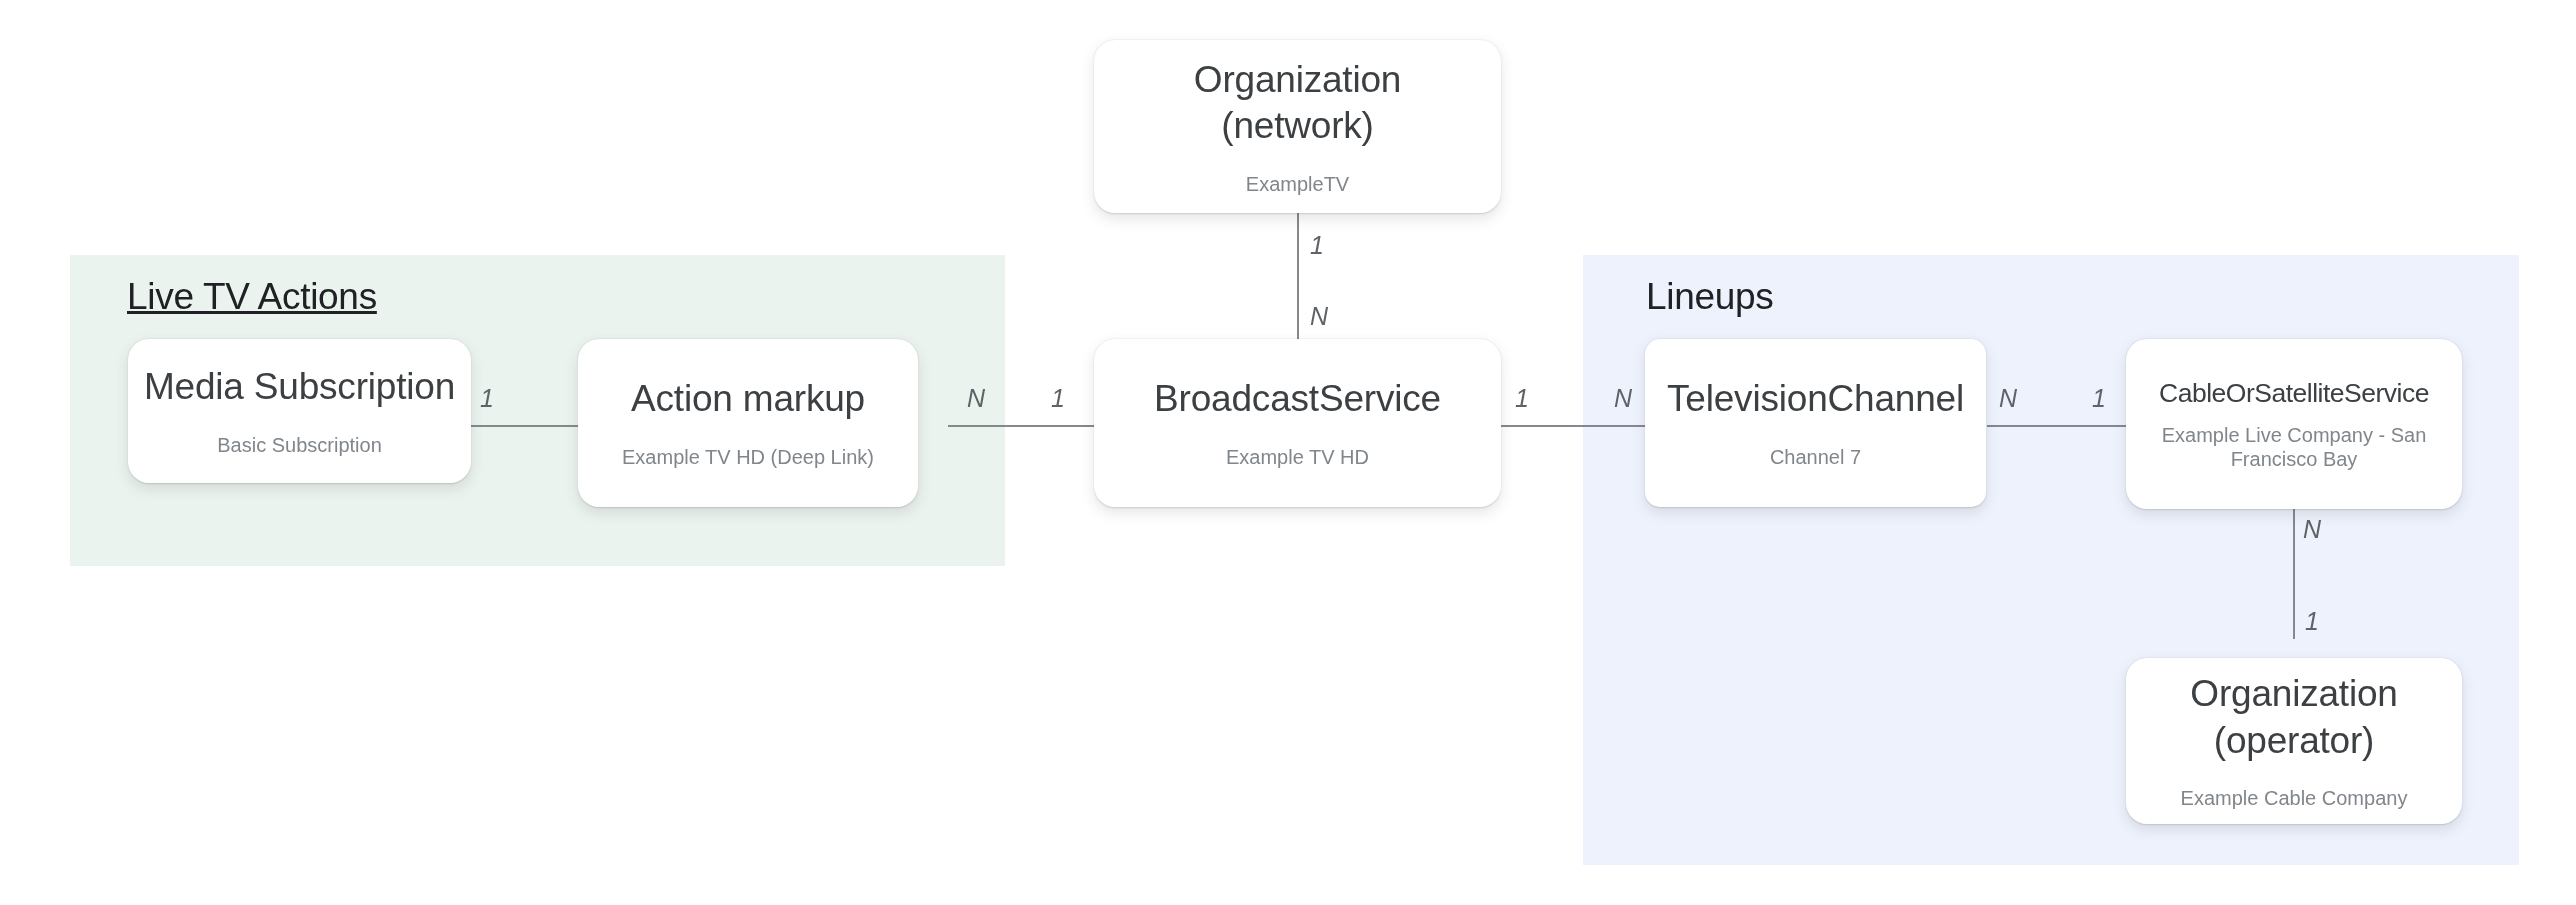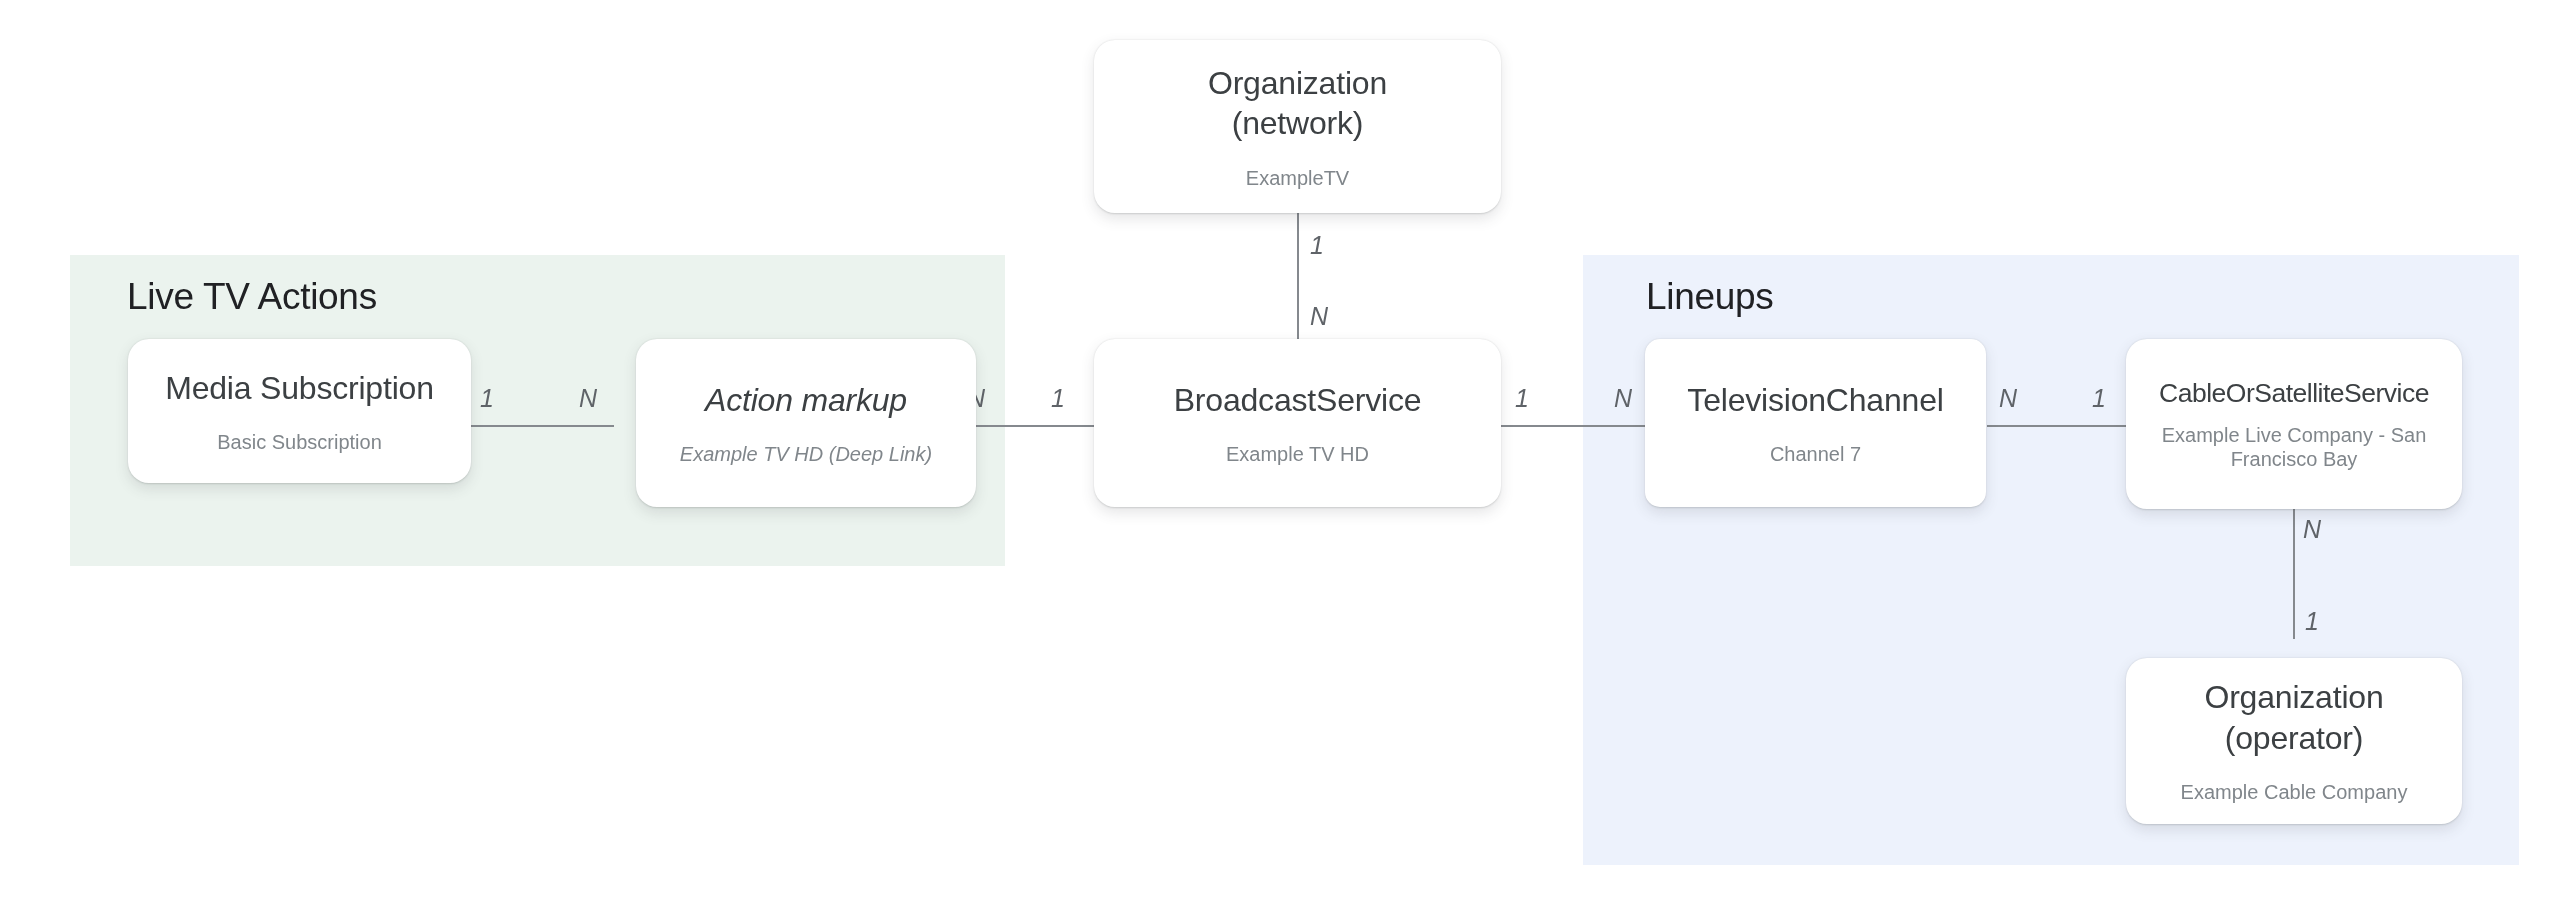--- a/index.html
+++ b/index.html
@@ -30,21 +30,21 @@
   }
   .region-title {
     position: absolute;
     top: 19.5px;
     font-size: 37px;
     line-height: 1.2;
     color: #202124;
     letter-spacing: -0.3px;
     white-space: nowrap;
   }
-  #r-live-tv-actions .region-title { left: 57px; }
+  #r-live-tv-actions .region-title { left: 57px; text-decoration: underline; }
   #r-lineups .region-title { left: 63px; }
 
   
   .line { position: absolute; background: #85898E; }
   #l-ms-am   { left: 469px;  top: 425px; width: 145px; height: 1.8px; }
   #l-am-bs   { left: 948px; top: 425px; width: 147px; height: 1.8px; }
   #l-on-bs   { left: 1297px; top: 212px; width: 1.8px;   height: 127px; }
   #l-bs-tc   { left: 1501px; top: 425px; width: 144px; height: 1.8px; }
   #l-tc-coss { left: 1987px; top: 425px; width: 139px; height: 1.8px; }
   #l-coss-oo { left: 2293px; top: 508px; width: 1.8px;   height: 131px; }
@@ -80,34 +80,34 @@
     display: flex;
     flex-direction: column;
     align-items: center;
     justify-content: center;
     gap: 23px;
     padding: 0 8.8px;
     box-sizing: border-box;
     text-align: center;
   }
   .entity-title {
-    font-size: 32px;
+    font-size: 37px;
     line-height: 1.26;
     color: #3C4043;
     letter-spacing: -0.2px;
     white-space: pre-line;
   }
   .entity-subtitle {
     font-size: 20px;
     line-height: 1.18;
     color: #80868B;
   }
   #e-organization-network        { left: 1094px; top: 40px;  width: 407px; height: 173px; }
   #e-media-subscription          { left: 128px;  top: 339px; width: 343px; height: 144px; }
-  #e-action-markup               { left: 636px;  top: 339px; width: 340px; height: 168px; font-style: italic; }
+  #e-action-markup               { left: 578px;  top: 339px; width: 340px; height: 168px; }
   #e-broadcast-service           { left: 1094px; top: 339px; width: 407px; height: 168px; }
   #e-television-channel          { left: 1645px; top: 339px; width: 341px; height: 168px; border-radius: 15px; }
   #e-cable-or-satellite-service  { left: 2126px; top: 339px; width: 336px; height: 170px; gap: 14px; padding: 0 4px; }
   #e-cable-or-satellite-service .entity-title { font-size: 26.5px; letter-spacing: -0.5px; white-space: nowrap; }
   #e-organization-operator       { left: 2126px; top: 658px; width: 336px; height: 166px; }
 </style>
 </head>
 <body>
 
 <div class="canvas">

